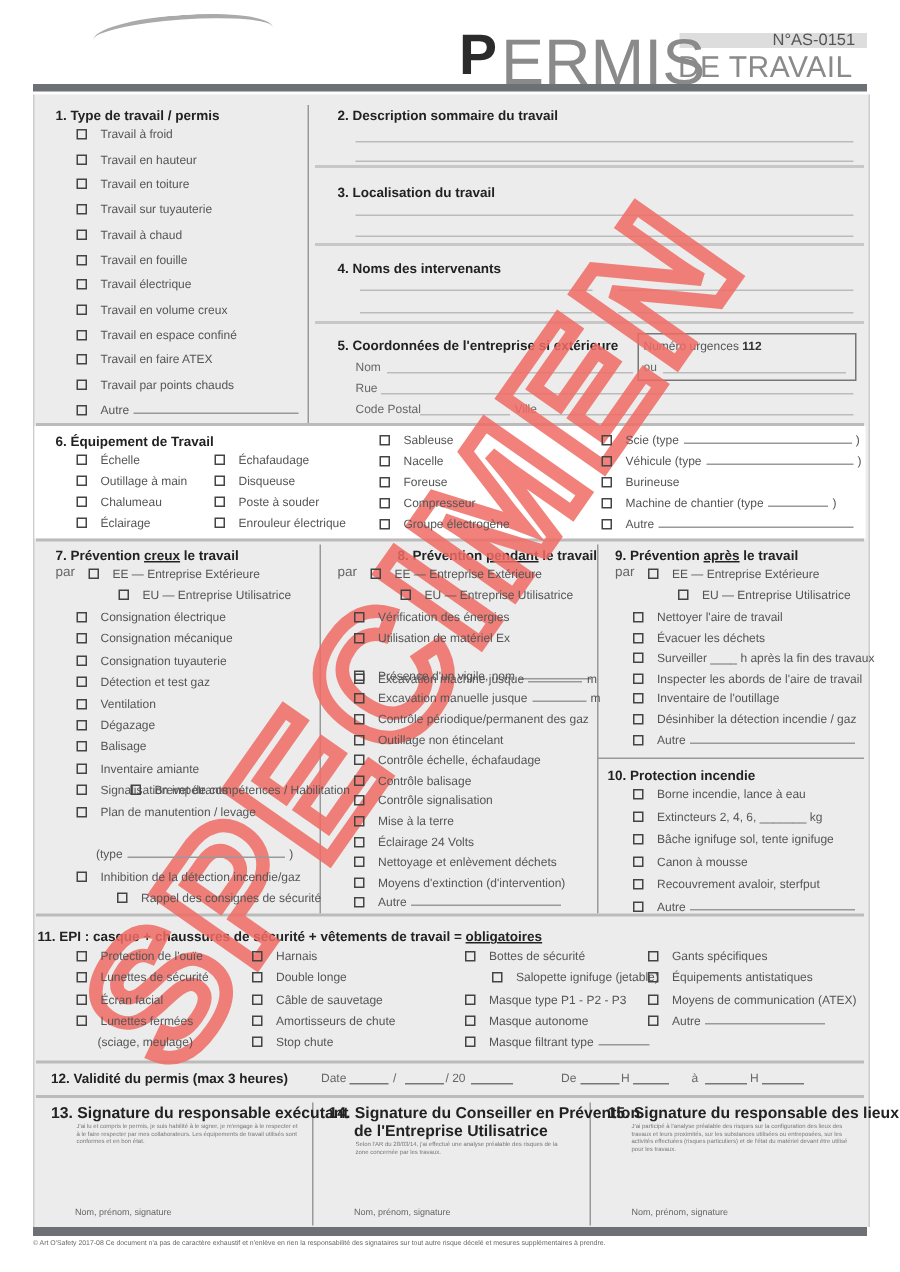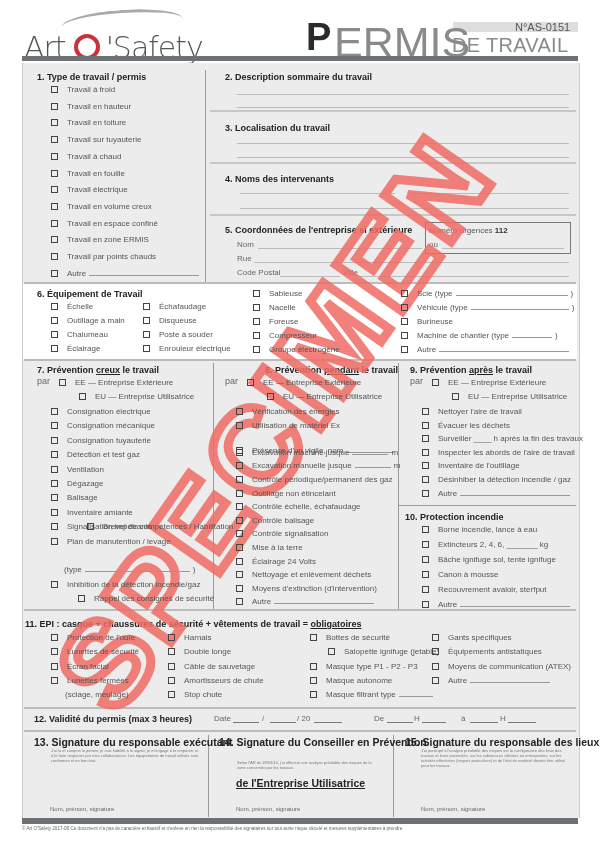--- a/index.html
+++ b/index.html
@@ -26,21 +26,20 @@
   .foot-bar{left:22px;top:818px;width:556px;height:6px;background:#6d7075;}
   .footnote{left:22px;top:826px;font-size:4.6px;color:#666;white-space:nowrap;}
   .watermark{position:absolute;left:0;top:0;width:600px;height:848px;pointer-events:none;}
   u{text-decoration:underline;}
 </style>
 </head>
 <body>
 
 <div class="abs logo">
   <div class="logo-swoosh"></div>
-  <div class="logo-text"><span>Art</span><span class="logo-ring"></span><span>'Safety</span></div>
 </div>
 <div class="abs permit-no-bg"></div>
 <div class="abs permit-no">N°AS-0151</div>
 <div class="abs" style="left:306px;top:16px;font-size:38px;font-weight:bold;color:#2b2b2b;">P</div>
 <div class="abs" style="left:334px;top:18px;font-size:43px;color:#8a8a8a;">ERMIS</div>
 <div class="abs" style="left:452px;top:34px;font-size:20px;color:#8a8a8a;letter-spacing:0.3px;">DE TRAVAIL</div>
 <div class="abs header-bar"></div>
 
 <div class="abs form"></div>
 
@@ -122,21 +121,21 @@
 <div class="lbl" style="left:461px;top:714px;">à</div>
 <div class="line" style="left:470px;top:722px;width:28px;background:#777;"></div>
 <div class="lbl" style="left:500px;top:714px;">H</div>
 <div class="line" style="left:508px;top:722px;width:28px;background:#777;"></div>
 
 <div class="sec-title big" style="left:34px;top:736px;">13.  Signature du responsable exécutant</div>
 <div class="small" style="left:51px;top:748px;width:150px;">J'ai lu et compris le permis, je suis habilité à le signer, je m'engage à le respecter et à le faire respecter par mes collaborateurs. Les équipements de travail utilisés sont conformes et en bon état.</div>
 <div class="lbl" style="left:50px;top:806px;font-size:6px;">Nom, prénom, signature</div>
 
 <div class="sec-title big" style="left:219px;top:736px;">14.  Signature du Conseiller en Prévention</div>
-<div class="sec-title big" style="left:236px;top:777px;text-decoration:underline;">de l'Entreprise Utilisatrice</div>
+<div class="sec-title big" style="left:236px;top:748px;">de l'Entreprise Utilisatrice</div>
 <div class="small" style="left:237px;top:760px;width:140px;">Selon l'AR du 28/03/14, j'ai effectué une analyse préalable des risques de la zone concernée par les travaux.</div>
 <div class="lbl" style="left:236px;top:806px;font-size:6px;">Nom, prénom, signature</div>
 
 <div class="sec-title big" style="left:405px;top:736px;">15.  Signature du responsable des lieux de travail</div>
 <div class="small" style="left:421px;top:748px;width:152px;">J'ai participé à l'analyse préalable des risques sur la configuration des lieux des travaux et leurs proximités, sur les substances utilisées ou entreposées, sur les activités effectuées (risques particuliers) et de l'état du matériel devant être utilisé pour les travaux.</div>
 <div class="lbl" style="left:421px;top:806px;font-size:6px;">Nom, prénom, signature</div>
 
 <div class="abs foot-bar"></div>
 <div class="abs footnote">© Art O'Safety 2017-08   Ce document n'a pas de caractère exhaustif et n'enlève en rien la responsabilité des signataires sur tout autre risque décelé et mesures supplémentaires à prendre.</div>
 
@@ -175,21 +174,21 @@
 <div class="item" style="left: 51px; top: 201.9px;">
     <span class="cb"></span>
     <span>Travail en volume creux</span>
   </div>
 <div class="item" style="left: 51px; top: 218.6px;">
     <span class="cb"></span>
     <span>Travail en espace confiné</span>
   </div>
 <div class="item" style="left: 51px; top: 235.3px;">
     <span class="cb"></span>
-    <span>Travail en zone ERMIS</span>
+    <span>Travail en faire ATEX</span>
   </div>
 <div class="item" style="left: 51px; top: 252px;">
     <span class="cb"></span>
     <span>Travail par points chauds</span>
   </div>
 <div class="item" style="left: 51px; top: 268.7px;">
     <span class="cb"></span>
     <span>Autre</span>
     <span style="display: inline-block; height: 1px; background: rgb(153, 153, 153); margin-left: 3px; width: 110px; align-self: flex-end; margin-bottom: 2px;"></span>
   </div>

